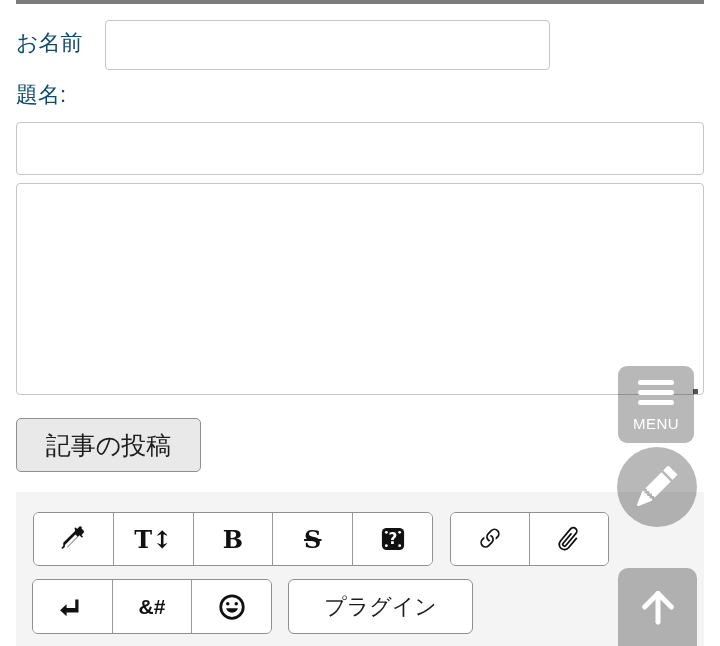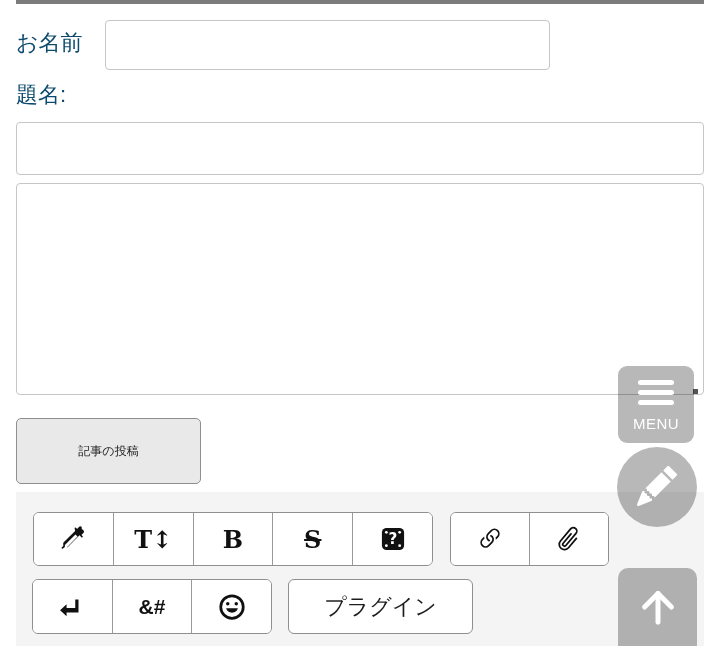--- a/index.html
+++ b/index.html
@@ -27,23 +27,23 @@
 
   #body-textarea {
     left: 16px; top: 183px; width: 688px; height: 212px;
     border: 1px solid #c6c6c6; border-radius: 4px; background: #fff;
     resize: none; outline: none; font-size: 18px; padding: 8px 10px;
     font-family: "Liberation Sans", "DejaVu Sans", sans-serif;
   }
   #resize-handle { left: 693px; top: 389px; width: 5px; height: 5px; background: #555; }
 
   #submit-button {
-    left: 16px; top: 418px; width: 185px; height: 66px;
+    left: 16px; top: 418px; width: 185px; height: 54px;
     background: #e9e9e9; border: 1px solid #8f8f8f; border-radius: 5px;
-    font-size: 12px; color: #1c1c1c; cursor: pointer;
+    font-size: 25px; color: #1c1c1c; cursor: pointer;
     font-family: "Liberation Sans", "DejaVu Sans", sans-serif;
   }
 
   #toolbar-panel { left: 16px; top: 492px; width: 688px; height: 154px; background: #f4f4f4; }
 
   .btn-group {
     position: absolute; display: flex;
     background: #fff; border: 1px solid #8f8f8f; border-radius: 6px;
     overflow: hidden;
   }

